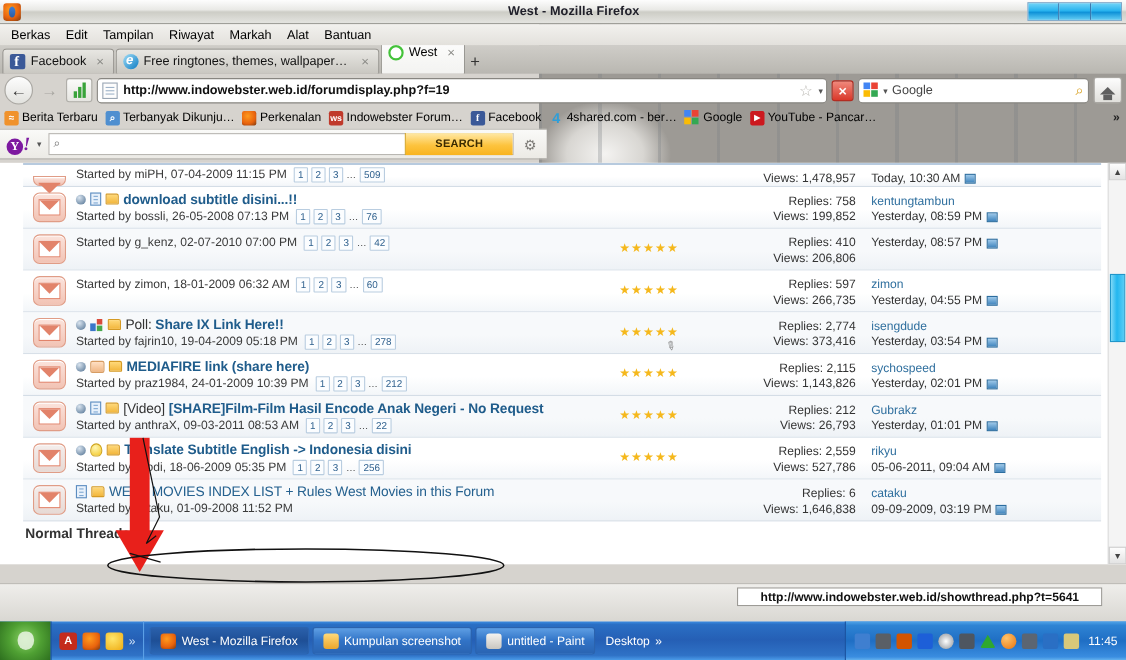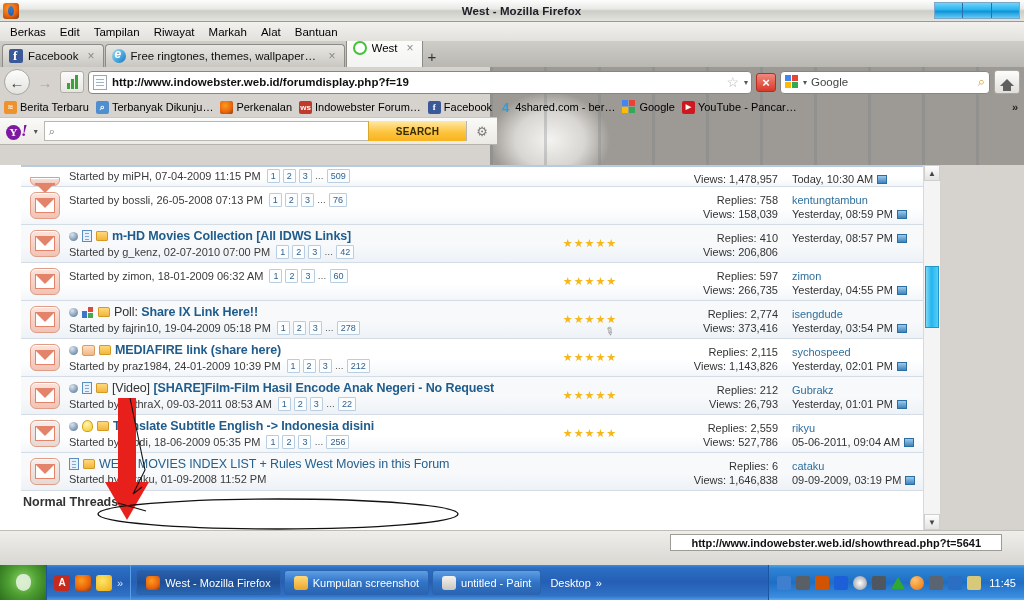--- a/index.html
+++ b/index.html
@@ -204,21 +204,21 @@
   .y-search-btn {
     width: 98px; height: 20px; display:flex;align-items:center;justify-content:center;
     font-size:10px; font-weight:bold; color:#3a2a00; letter-spacing:.2px;
     background: linear-gradient(to bottom,#ffe9a8,#fdc43f 55%,#f8b31e);
     border-left:1px solid #d8a82c;
   }
   .y-gear { width:18px; text-align:center; font-size:13px; color:#7d7b77; }
 
   
   .content {
-    position: absolute; left:0; top:165px; width:940px; height: 365px;
+    position: absolute; left:0; top:148px; width:1024px; height: 365px;
     background:#ffffff; overflow:hidden; z-index: 6;
   }
   .page-inner { position:absolute; left:21px; top:0; width: 980px; }
   .thead-strip { height: 2px; background:#b7cade; }
 
   .row {
     display:flex; align-items:stretch; min-height:38px;
     border-bottom:1px solid #d4dde6;
     background: linear-gradient(to bottom,#ffffff 0%,#ffffff 55%,#f3f6f9 100%);
   }
@@ -527,56 +527,56 @@
               <span class="jump"></span>
             </div>
           </div>
         </div>
 
         <div class="row">
           <div class="c-icon">
               <div class="env"></div>
             </div>
           <div class="c-main">
+            <div class="t-line1">
+              <span class="dot-ic"></span>
+              <span class="doc-ic"></span>
+              <span class="folder-ic"></span>
+              <span class="t-title">download subtitle disini...!!</span>
+            </div>
             <div class="t-line2">
               <span class="t-starter">Started by bossli, 26-05-2008 07:13 PM</span>
               <span class="pages">
                 <span class="pg">1</span>
                 <span class="pg">2</span>
                 <span class="pg">3</span>
                 <span class="pg dots">…</span>
                 <span class="pg">76</span>
               </span>
             </div>
           </div>
           <div class="c-rating"></div>
           <div class="c-stats">
             <div>Replies: 758</div>
-            <div>Views: 158,039</div>
+            <div>Views: 199,852</div>
           </div>
           <div class="c-last">
             <div class="user">kentungtambun</div>
             <div class="when">
               <span>Yesterday, 08:59 PM</span>
               <span class="jump"></span>
             </div>
           </div>
         </div>
 
         <div class="row alt">
           <div class="c-icon">
               <div class="env"></div>
             </div>
           <div class="c-main">
-            <div class="t-line1">
-              <span class="dot-ic"></span>
-              <span class="doc-ic"></span>
-              <span class="folder-ic"></span>
-              <span class="t-title">m-HD Movies Collection [All IDWS Links]</span>
-            </div>
             <div class="t-line2">
               <span class="t-starter">Started by g_kenz, 02-07-2010 07:00 PM</span>
               <span class="pages">
                 <span class="pg">1</span>
                 <span class="pg">2</span>
                 <span class="pg">3</span>
                 <span class="pg dots">…</span>
                 <span class="pg">42</span>
               </span>
             </div>

